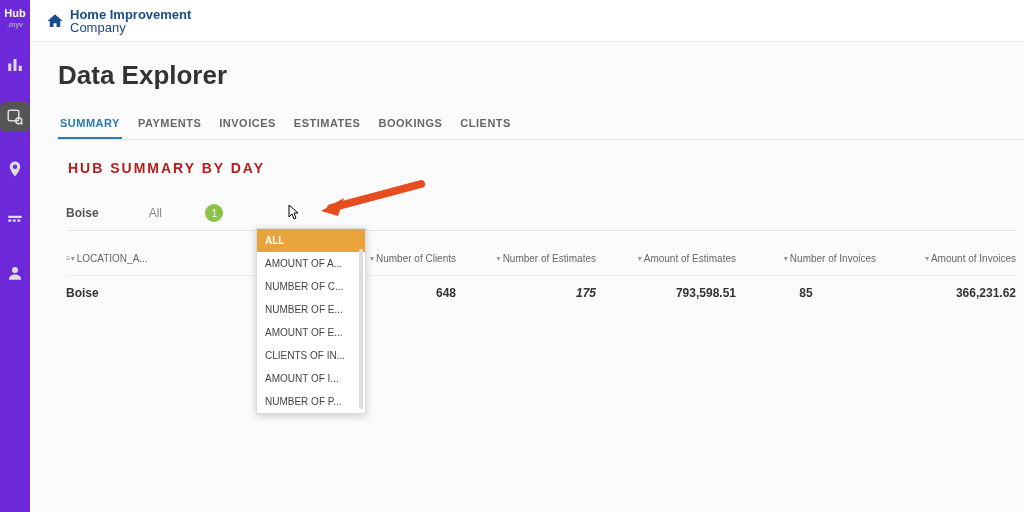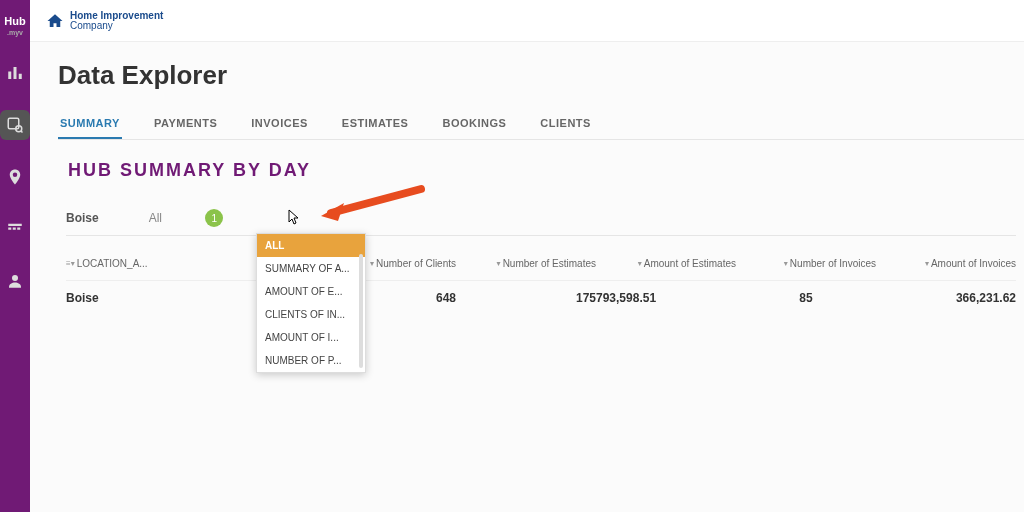--- a/index.html
+++ b/index.html
@@ -1,34 +1,34 @@
 <!DOCTYPE html>
 <html><head>
 <meta charset="utf-8">
 <style>
 * { box-sizing: border-box; margin: 0; padding: 0; }
 body { font-family: -apple-system, BlinkMacSystemFont, "Segoe UI", Arial, sans-serif; background: #fff; color: #333; width: 1024px; height: 512px; overflow: hidden; }
 .app { display: flex; height: 100%; }
-.rail { width: 50px; background: #701a75; display: flex; flex-direction: column; align-items: center; padding-top: 16px; gap: 22px; }
+.rail { width: 50px; background: #6d28d9; display: flex; flex-direction: column; align-items: center; padding-top: 8px; gap: 22px; }
 .rail-logo { color: #fff; font-size: 11px; font-weight: 600; text-align: center; line-height: 1; }
 .rail-logo small { display: block; font-size: 7px; color: #aaa; margin-top: 2px; }
 .rail-icon { width: 30px; height: 30px; display: flex; align-items: center; justify-content: center; color: #ddd; border-radius: 6px; cursor: pointer; }
 .rail-icon.active { background: #555; }
 .rail-icon svg { width: 18px; height: 18px; }
 .main { flex: 1; display: flex; flex-direction: column; }
 .topbar { height: 42px; display: flex; align-items: center; padding: 0 16px; border-bottom: 1px solid #eee; }
 .brand { display: flex; align-items: center; gap: 6px; color: #1a4b8c; }
 .brand svg { width: 18px; height: 18px; }
-.brand-text { font-size: 10px; font-weight: 600; line-height: 1; color: #1a4b8c; }
+.brand-text { font-size: 13px; font-weight: 600; line-height: 1; color: #1a4b8c; }
 .content { flex: 1; padding: 18px 28px; background: #fbfbfb; }
 h1 { font-size: 26px; font-weight: 600; color: #333; margin-bottom: 18px; }
-.tabs { display: flex; gap: 30px; border-bottom: 1px solid #e5e5e5; margin-bottom: 20px; }
+.tabs { display: flex; gap: 14px; border-bottom: 1px solid #e5e5e5; margin-bottom: 20px; }
 .tab { font-size: 11px; font-weight: 700; letter-spacing: 0.5px; color: #666; padding: 8px 2px; cursor: pointer; border-bottom: 2px solid transparent; }
 .tab.active { color: #2a7ab0; border-bottom-color: #2a7ab0; }
-.section-title { font-size: 18px; font-weight: 700; letter-spacing: 2px; color: #701a75; margin: 0 0 20px 10px; }
+.section-title { font-size: 14px; font-weight: 700; letter-spacing: 2px; color: #b91c1c; margin: 0 0 20px 10px; }
 .filter-row { display: flex; align-items: center; gap: 50px; padding: 8px 0; border-bottom: 1px solid #e5e5e5; margin: 0 8px 10px 8px; position: relative; }
 .filter-item { font-size: 12px; color: #555; }
 .filter-item.all { color: #888; position: relative; cursor: pointer; }
 .badge { display: inline-flex; align-items: center; justify-content: center; width: 18px; height: 18px; border-radius: 50%; background: #8bc34a; color: #fff; font-size: 10px; margin-left: 40px; }
 .arrow { position: absolute; left: 250px; top: -20px; pointer-events: none; }
 .dropdown { position: absolute; left: 190px; top: 32px; width: 110px; background: #fff; box-shadow: 0 2px 8px rgba(0,0,0,0.2); border: 1px solid #ddd; z-index: 10; max-height: 220px; overflow: hidden; }
 .dropdown-item { font-size: 10px; padding: 6px 8px; color: #444; cursor: pointer; white-space: nowrap; overflow: hidden; text-overflow: ellipsis; }
 .dropdown-item.selected { background: #e8a33d; color: #fff; font-weight: 600; }
 .dropdown-scroll { position: absolute; right: 2px; top: 20px; bottom: 4px; width: 4px; background: #ddd; border-radius: 2px; }
 .table-wrap { padding: 0 8px; position: relative; }
@@ -40,22 +40,22 @@
 .th-clients { width: 150px; justify-content: flex-end; }
 .th-est { width: 140px; justify-content: flex-end; }
 .th-amtest { width: 140px; justify-content: flex-end; }
 .th-inv { width: 140px; justify-content: flex-end; }
 .th-amtinv { width: 140px; justify-content: flex-end; }
 .trow { display: flex; align-items: center; font-size: 12px; padding: 10px 0; }
 .td { }
 .td-loc { width: 110px; font-weight: 700; }
 .td-app { width: 130px; text-align: right; font-weight: 700; }
 .td-clients { width: 150px; text-align: right; font-weight: 700; }
-.td-est { width: 140px; text-align: right; font-weight: 700; }
-.td-amtest { width: 140px; font-weight: 700; }
+.td-est { width: 140px; text-align: right; font-weight: 700; font-style: italic; }
+.td-amtest { width: 140px; text-align: right; font-weight: 700; }
 .td-inv { width: 140px; text-align: center; font-weight: 700; }
 .td-amtinv { width: 140px; text-align: right; font-weight: 700; padding-left: 28px; }
 .cursor { position: absolute; left: 222px; top: 8px; z-index: 20; }
 </style>
 </head>
 <body>
 
 <div class="app">
   <div class="rail">
     <div class="rail-logo">
@@ -135,21 +135,23 @@
             <path d="M1 1 L1 13 L4 10 L6 15 L8 14 L6 9 L10 9 Z" fill="#fff" stroke="#000" stroke-width="1"></path>
           </svg>
 
         <svg class="arrow" width="110" height="40" viewBox="0 0 110 40">
           <path d="M105 8 L15 32" stroke="#e74c1f" stroke-width="8" stroke-linecap="round"></path>
           <path d="M5 35 L28 22 L22 40 Z" fill="#e74c1f"></path>
         </svg>
 
         <div class="dropdown">
           <div class="dropdown-item selected">ALL</div>
-          <div class="dropdown-item">SUMMARY OF A...</div>
+          <div class="dropdown-item">AMOUNT OF A...</div>
+          <div class="dropdown-item">NUMBER OF C...</div>
+          <div class="dropdown-item">NUMBER OF E...</div>
           <div class="dropdown-item">AMOUNT OF E...</div>
           <div class="dropdown-item">CLIENTS OF IN...</div>
           <div class="dropdown-item">AMOUNT OF I...</div>
           <div class="dropdown-item">NUMBER OF P...</div>
           <div class="dropdown-scroll"></div>
         </div>
       </div>
 
       <div class="table-wrap">
         <div class="thead">

